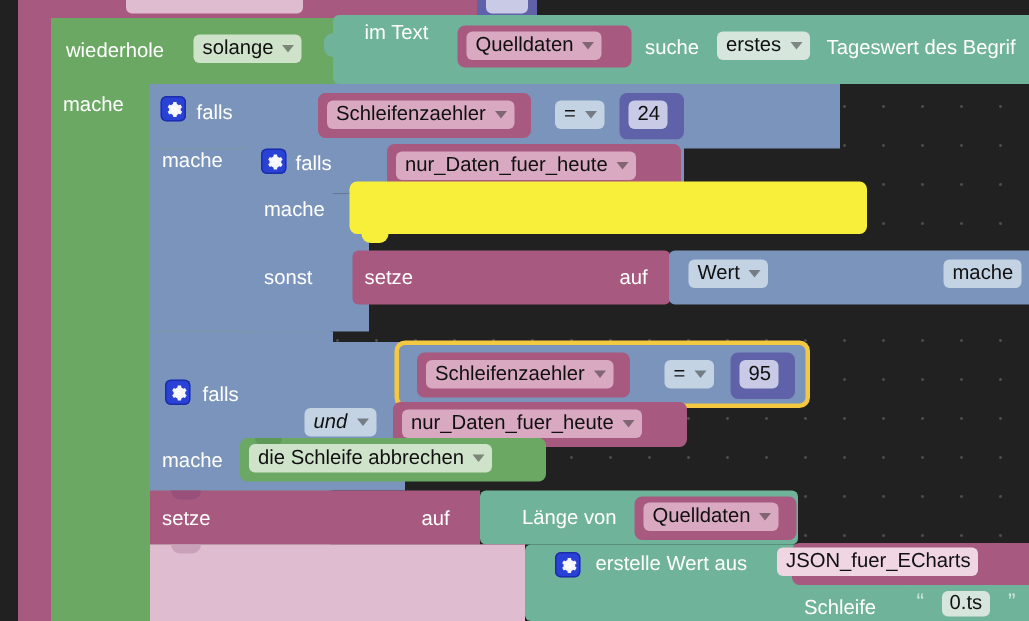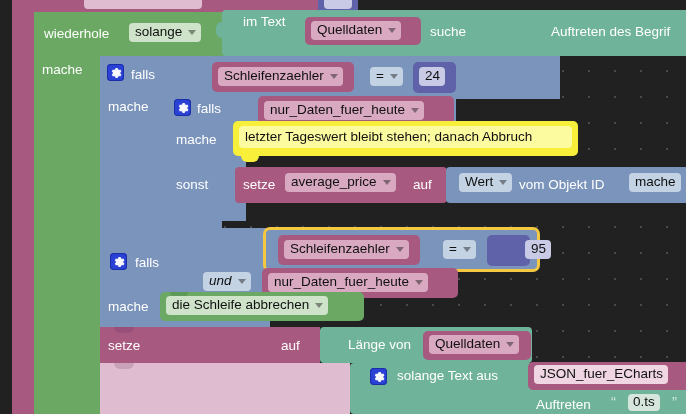--- a/index.html
+++ b/index.html
@@ -87,21 +87,25 @@
 
     <div class="abs" style="left:-6px;top:12px;width:7px;height:16px;background:#6fb39a;border-radius:6px 0 0 6px;"></div>
   </div>
   <span class="lbl abs" style="left:243px;top:15px;">im Text</span>
   <div class="blk c-var abs" style="left:305px;top:17px;width:116px;height:28px;border-radius:5px;"></div>
   <div class="field abs" style="left:311px;top:21px;background:#d9a9c2;">
     <span>Quelldaten</span>
     <i class="caret"></i>
   </div>
   <span class="lbl abs" style="left:430px;top:25px;">suche</span>
-  <span class="lbl abs" style="left:551px;top:25px;">Auftreten des Begrif</span>
+  <div class="field abs" style="left:478px;top:21px;background:#d6e6dd;">
+    <span>erstes</span>
+    <i class="caret"></i>
+  </div>
+  <span class="lbl abs" style="left:551px;top:25px;">Tageswert des Begrif</span>
 
   <span class="lbl abs" style="left:42px;top:63px;">mache</span>
 
   <div class="blk c-logic abs" style="left:100px;top:56px;width:460px;height:43px;"></div>
 
   <div class="blk c-logic abs" style="left:100px;top:99px;width:122px;height:122px;"></div>
 
   <div class="gear abs" style="left:107px;top:64px;">
     <svg width="12" height="12" viewBox="0 0 24 24" fill="#ffffff">
       <path d="M12 8.4a3.6 3.6 0 1 0 0 7.2 3.6 3.6 0 0 0 0-7.2zm0 5.4a1.8 1.8 0 1 1 0-3.6 1.8 1.8 0 0 1 0 3.6z"></path>
@@ -142,40 +146,32 @@
   <div class="field abs" style="left:264px;top:101px;background:#d9a9c2;">
     <span>nur_Daten_fuer_heute</span>
     <i class="caret"></i>
   </div>
 
   <span class="lbl abs" style="left:176px;top:133px;">mache</span>
 
   <div class="blk c-comment abs sel-outline-none" style="left:233px;top:121px;width:345px;height:35px;border-radius:5px;">
     <div class="abs" style="left:8px;top:35px;width:18px;height:6px;background:#f8ef3a;border-radius:0 0 7px 7px;"></div>
   </div>
-  <div class="field abs" style="left:239px;top:126px;width:333px;background:#fdfba0;padding:4px 6px;">
-    <span>letzter Tageswert bleibt stehen; danach Abbruch</span>
-  </div>
 
   <span class="lbl abs" style="left:176px;top:178px;">sonst</span>
 
   <div class="blk c-var abs" style="left:235px;top:167px;width:212px;height:36px;border-radius:4px;"></div>
   <span class="lbl abs" style="left:243px;top:178px;">setze</span>
-  <div class="field abs" style="left:285px;top:173px;background:#d9a9c2;">
-    <span>average_price</span>
-    <i class="caret"></i>
-  </div>
   <span class="lbl abs" style="left:413px;top:178px;">auf</span>
 
   <div class="blk c-logic abs" style="left:446px;top:167px;width:240px;height:36px;border-radius:4px 0 0 4px;"></div>
   <div class="field abs" style="left:459px;top:173px;background:#c3d3e4;">
     <span>Wert</span>
     <i class="caret"></i>
   </div>
-  <span class="lbl abs" style="left:519px;top:178px;">vom Objekt ID</span>
   <div class="field abs" style="left:629px;top:173px;background:#c3d3e4;">
     <span>mache</span>
   </div>
 
   <div class="blk c-logic abs" style="left:100px;top:221px;width:122px;height:106px;"></div>
 
   <div class="blk c-logic abs" style="left:100px;top:228px;width:170px;height:99px;"></div>
   <div class="gear abs" style="left:110px;top:253px;">
     <svg width="12" height="12" viewBox="0 0 24 24" fill="#ffffff">
       <path d="M12 8.4a3.6 3.6 0 1 0 0 7.2 3.6 3.6 0 0 0 0-7.2zm0 5.4a1.8 1.8 0 1 1 0-3.6 1.8 1.8 0 0 1 0 3.6z"></path>
@@ -190,21 +186,21 @@
   <div class="blk c-var abs" style="left:278px;top:235px;width:142px;height:30px;border-radius:5px;"></div>
   <div class="field abs" style="left:284px;top:240px;background:#d9a9c2;">
     <span>Schleifenzaehler</span>
     <i class="caret"></i>
   </div>
   <div class="field abs" style="left:443px;top:240px;background:#c3d3e4;">
     <span>=</span>
     <i class="caret"></i>
   </div>
   <div class="blk c-num abs" style="left:487px;top:235px;width:43px;height:31px;border-radius:5px;"></div>
-  <div class="field abs" style="left:493px;top:240px;background:#c9cbe6;margin-left:32px;">
+  <div class="field abs" style="left:493px;top:240px;background:#c9cbe6;">
     <span>95</span>
   </div>
 
   <div class="field abs" style="left:203px;top:272px;background:#c3d3e4;font-style:italic;">
     <span>und</span>
     <i class="caret"></i>
   </div>
   <div class="blk c-var abs" style="left:262px;top:268px;width:196px;height:30px;border-radius:5px;"></div>
   <div class="field abs" style="left:268px;top:273px;background:#d9a9c2;">
     <span>nur_Daten_fuer_heute</span>
@@ -238,28 +234,28 @@
   <div class="blk c-var-l abs" style="left:100px;top:363px;width:250px;height:51px;"></div>
   <div class="abs" style="left:114px;top:363px;width:20px;height:6px;background:#c9a2ba;border-radius:0 0 8px 8px;"></div>
 
   <div class="blk c-text abs" style="left:350px;top:363px;width:336px;height:51px;border-radius:4px 0 0 4px;"></div>
   <div class="gear abs" style="left:370px;top:368px;">
     <svg width="12" height="12" viewBox="0 0 24 24" fill="#ffffff">
       <path d="M12 8.4a3.6 3.6 0 1 0 0 7.2 3.6 3.6 0 0 0 0-7.2zm0 5.4a1.8 1.8 0 1 1 0-3.6 1.8 1.8 0 0 1 0 3.6z"></path>
       <path d="M21 12c0-.5-.05-1-.14-1.47l2.02-1.5-2.2-3.8-2.36.95a8.9 8.9 0 0 0-2.54-1.47L15.4 2h-4.4l-.38 2.71c-.92.33-1.78.82-2.54 1.47L5.72 5.23l-2.2 3.8 2.02 1.5a9.1 9.1 0 0 0 0 2.94l-2.02 1.5 2.2 3.8 2.36-.95c.76.65 1.62 1.14 2.54 1.47L11 22h4.4l.38-2.71a8.9 8.9 0 0 0 2.54-1.47l2.36.95 2.2-3.8-2.02-1.5c.09-.47.14-.97.14-1.47z" opacity=".95"></path>
     </svg>
   </div>
-  <span class="lbl abs" style="left:397px;top:369px;">solange Text aus</span>
+  <span class="lbl abs" style="left:397px;top:369px;">erstelle Wert aus</span>
 
   <div class="blk c-var abs" style="left:528px;top:362px;width:158px;height:28px;border-radius:5px 0 0 5px;"></div>
-  <div class="field abs" style="left:534px;top:365px;background:#f0d6e3;">
+  <div class="field abs" style="left:518px;top:365px;background:#f0d6e3;">
     <span>JSON_fuer_ECharts</span>
   </div>
 
-  <span class="lbl abs" style="left:536px;top:398px;">Auftreten</span>
+  <span class="lbl abs" style="left:536px;top:398px;">Schleife</span>
   <div class="blk c-text abs" style="left:604px;top:391px;width:82px;height:23px;border-radius:4px 0 0 4px;"></div>
   <span class="lbl abs" style="left:611px;top:394px;font-size:15px;color:#cfe6dd;">“</span>
   <div class="field abs" style="left:628px;top:394px;background:#d6e6dd;padding:1px 5px 2px 5px;">
     <span>0.ts</span>
   </div>
   <span class="lbl abs" style="left:672px;top:394px;font-size:15px;color:#cfe6dd;">”</span>
 
 </div>
 
 </body></html>

